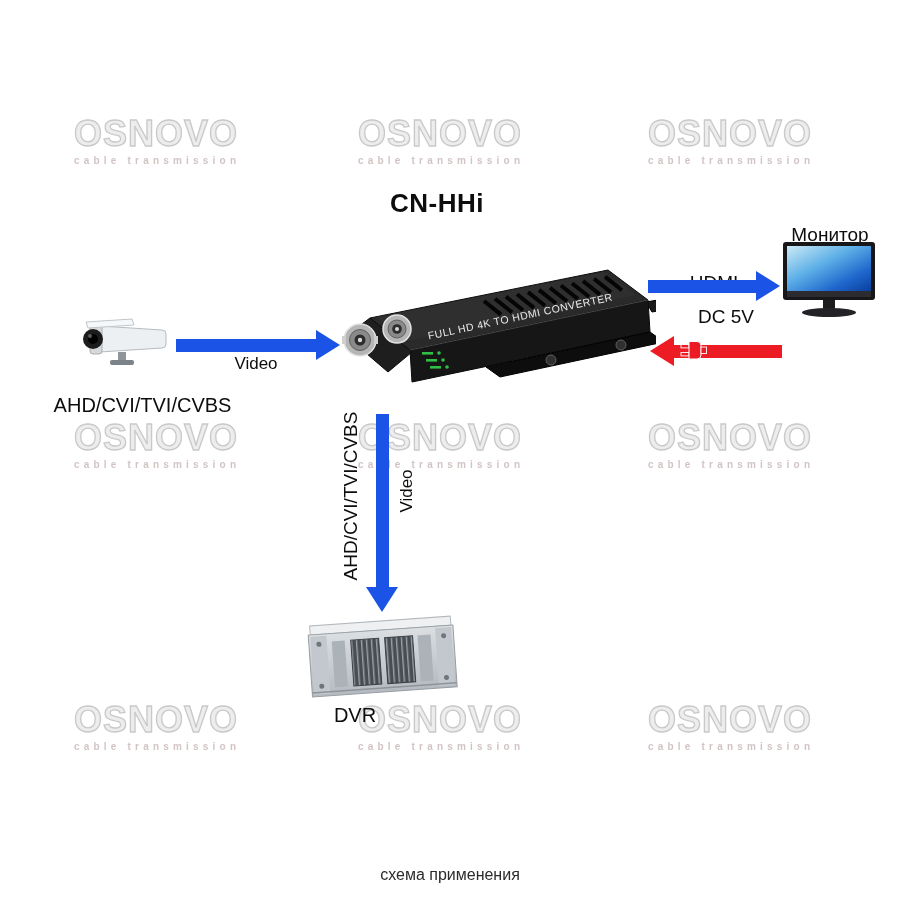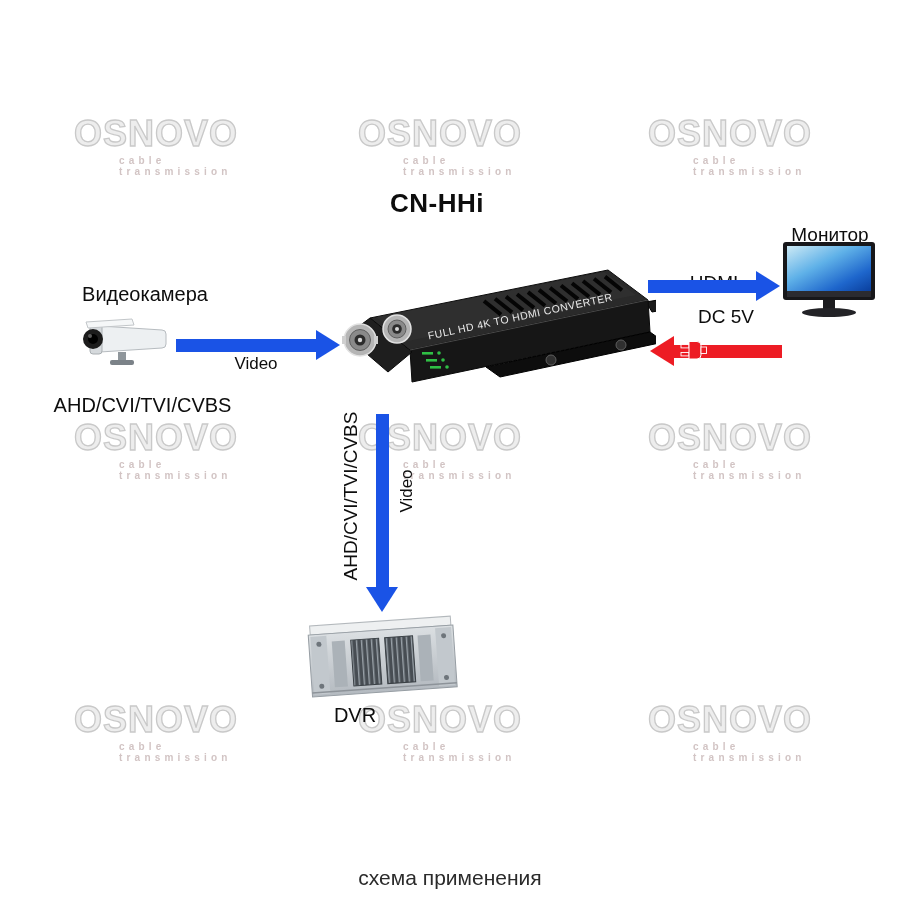--- a/index.html
+++ b/index.html
@@ -14,30 +14,30 @@
   .canvas { position:absolute; inset:0; width:796px; height:900px; }
 
   
   .wm { position:absolute; width:190px; pointer-events:none; }
   .wm-brand {
     font-size:36px; font-weight:800; letter-spacing:1px; line-height:1;
     color:#ededed; -webkit-text-stroke:1.3px #c9c9c9;
   }
   .wm-sub {
     margin-top:3px; font-size:10px; font-weight:700;
-    letter-spacing:4.2px; color:#d2c4c4;margin-left:45px;
+    letter-spacing:4.2px; color:#d2c4c4;
   }
 
   
   .label { position:absolute; text-align:center; color:#0d0d0d; white-space:nowrap; }
   .title { font-size:26px; font-weight:bold; letter-spacing:0.5px; }
   .lab20 { font-size:20px; }
   .lab19 { font-size:19px; }
   .lab17 { font-size:17px; }
-  .caption { font-size:21px; color:#2b2b2b; }
+  .caption { font-size:16px; color:#2b2b2b; }
   .vlabel {
     position:absolute; white-space:nowrap; color:#0d0d0d;
     transform:translate(-50%,-50%) rotate(-90deg);
   }
 
   
   .arrow { position:absolute; display:flex; align-items:center; }
   .arrow .shaft { flex:1; height:13px; }
   .arrow .head-right {
     width:0; height:0;
@@ -102,21 +102,20 @@
     <div class="wm-brand">OSNOVO</div>
     <div class="wm-sub">cable transmission</div>
   </div>
   <div class="wm" style="left:648px;top:702px">
     <div class="wm-brand">OSNOVO</div>
     <div class="wm-sub">cable transmission</div>
   </div>
 
   <div class="label title" style="left:337px;top:188px;width:200px">CN-HHi</div>
 
-  <div class="label lab20" style="left:70px;top:283px;width:150px">Видеокамера</div>
 
   <svg class="dev" style="left:80px;top:316px" width="92" height="52" viewBox="0 0 92 52">
     <path d="M20 10 L82 14 Q86 14 86 18 L86 28 Q86 32 82 32 L20 36 Z" fill="#edf0f2" stroke="#b7bcc0"></path>
     <rect x="10" y="8" width="12" height="30" rx="3" fill="#d5d9dc" stroke="#a9aeb2"></rect>
     <circle cx="13" cy="23" r="10" fill="#1c1c1c"></circle>
     <circle cx="13" cy="23" r="5" fill="#000"></circle>
     <circle cx="10" cy="20" r="2" fill="#5a5a5a"></circle>
     <path d="M6 6 L52 3 L54 9 L8 12 Z" fill="#f5f7f8" stroke="#c2c6c9"></path>
     <rect x="38" y="36" width="8" height="9" fill="#8f969b"></rect>
     <rect x="30" y="44" width="24" height="5" rx="2" fill="#7b8288"></rect>

